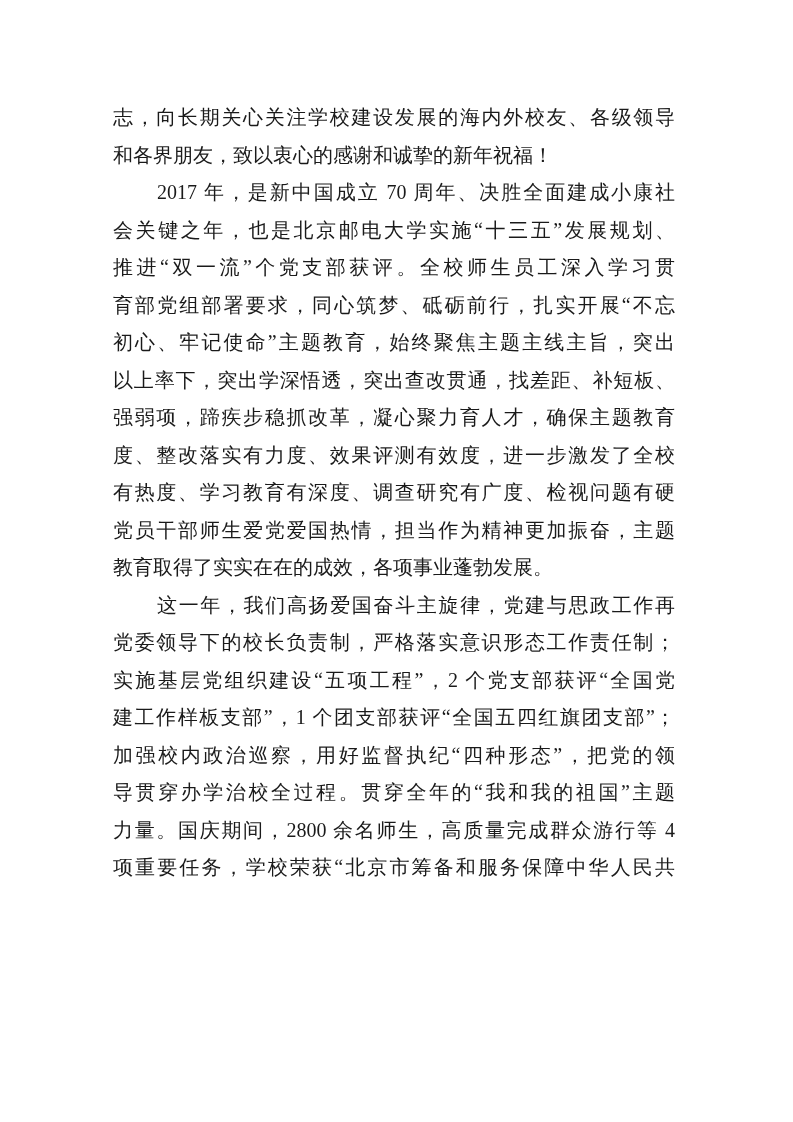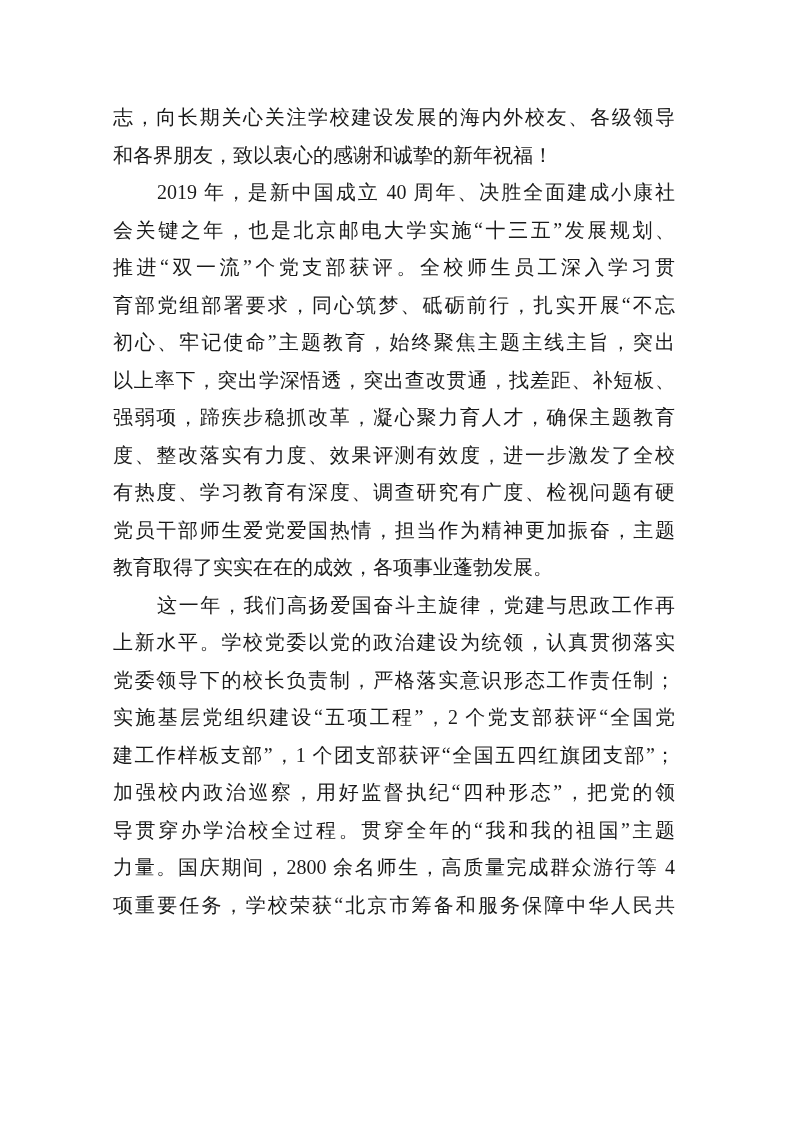--- a/index.html
+++ b/index.html
@@ -41,33 +41,32 @@
   
   .ind { text-indent: 44px; }
 </style>
 </head>
 <body>
 
 <div class="page">
   <div class="text-block">
     <div class="ln j">志，向长期关心关注学校建设发展的海内外校友、各级领导</div>
     <div class="ln">和各界朋友，致以衷心的感谢和诚挚的新年祝福！</div>
-    <div class="ln j ind">2019 年，是新中国成立 40 周年、决胜全面建成小康社</div>
+    <div class="ln j ind">2017 年，是新中国成立 70 周年、决胜全面建成小康社</div>
     <div class="ln j">会关键之年，也是北京邮电大学实施“十三五”发展规划、</div>
     <div class="ln j">推进“双一流”个党支部获评。全校师生员工深入学习贯</div>
     <div class="ln j">育部党组部署要求，同心筑梦、砥砺前行，扎实开展“不忘</div>
     <div class="ln j">初心、牢记使命”主题教育，始终聚焦主题主线主旨，突出</div>
     <div class="ln j">以上率下，突出学深悟透，突出查改贯通，找差距、补短板、</div>
     <div class="ln j">强弱项，蹄疾步稳抓改革，凝心聚力育人才，确保主题教育</div>
     <div class="ln j">度、整改落实有力度、效果评测有效度，进一步激发了全校</div>
     <div class="ln j">有热度、学习教育有深度、调查研究有广度、检视问题有硬</div>
     <div class="ln j">党员干部师生爱党爱国热情，担当作为精神更加振奋，主题</div>
     <div class="ln">教育取得了实实在在的成效，各项事业蓬勃发展。</div>
     <div class="ln j ind">这一年，我们高扬爱国奋斗主旋律，党建与思政工作再</div>
-    <div class="ln j">上新水平。学校党委以党的政治建设为统领，认真贯彻落实</div>
     <div class="ln j">党委领导下的校长负责制，严格落实意识形态工作责任制；</div>
     <div class="ln j">实施基层党组织建设“五项工程”，2 个党支部获评“全国党</div>
     <div class="ln j">建工作样板支部”，1 个团支部获评“全国五四红旗团支部”；</div>
     <div class="ln j">加强校内政治巡察，用好监督执纪“四种形态”，把党的领</div>
     <div class="ln j">导贯穿办学治校全过程。贯穿全年的“我和我的祖国”主题</div>
     <div class="ln j">力量。国庆期间，2800 余名师生，高质量完成群众游行等 4</div>
     <div class="ln j">项重要任务，学校荣获“北京市筹备和服务保障中华人民共</div>
   </div>
 </div>
 

